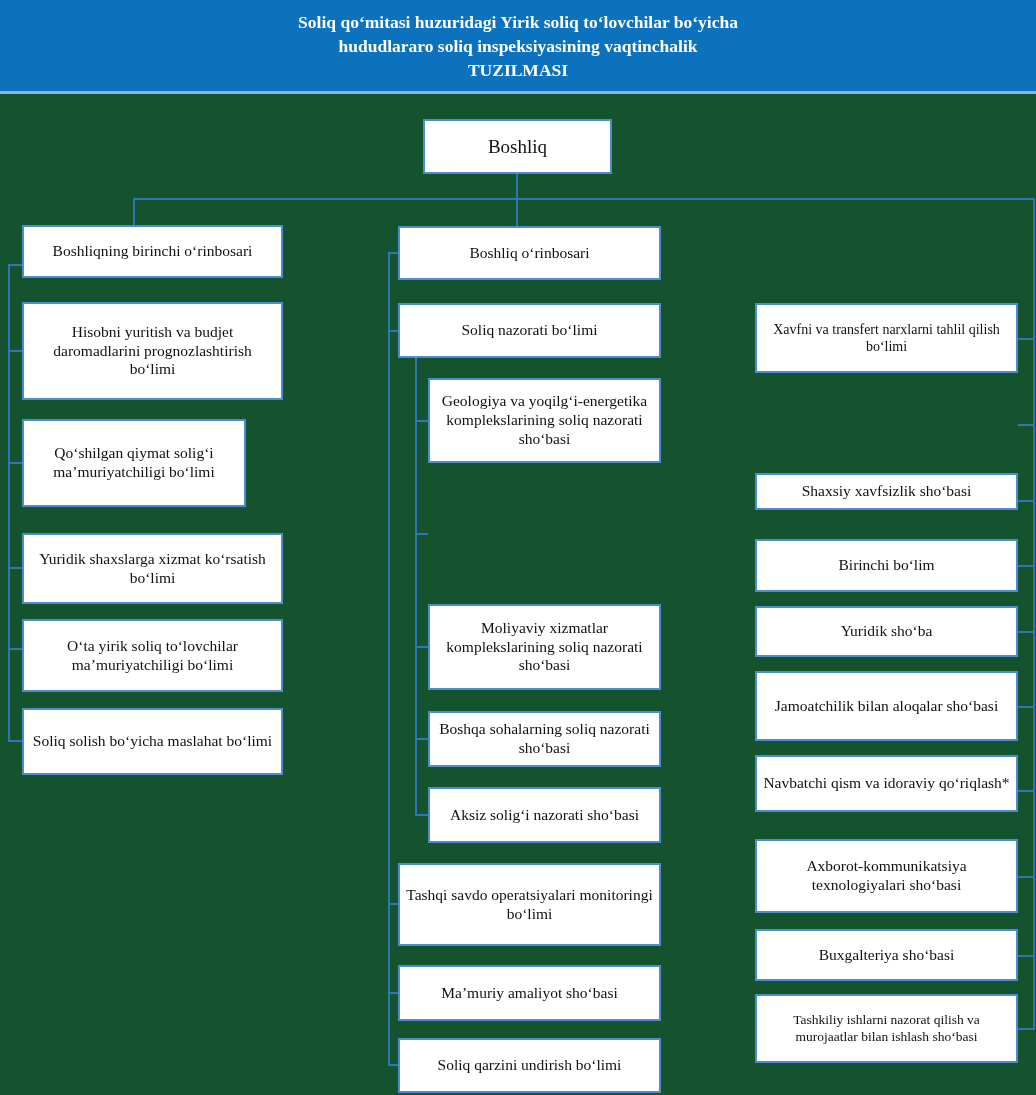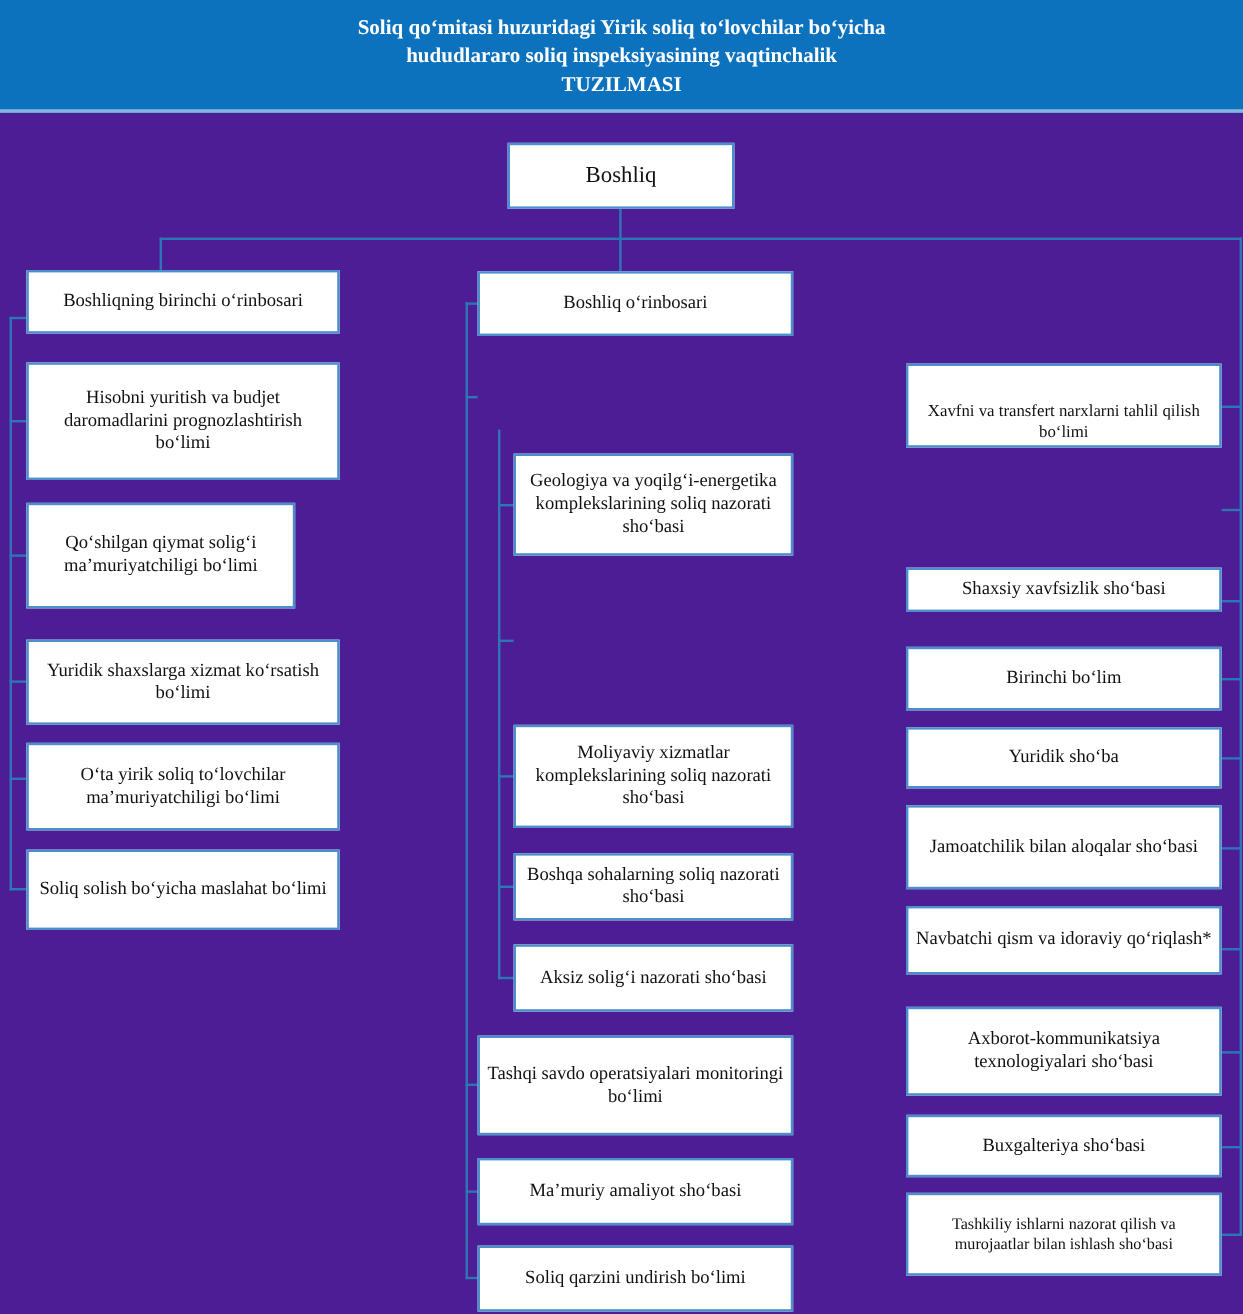--- a/index.html
+++ b/index.html
@@ -1,32 +1,32 @@
 <!DOCTYPE html>
 <html><head>
 <meta charset="utf-8">
 <style>
   html,body{margin:0;padding:0;background:#fff;}
   .stage{
-    position:relative;width:1036px;height:1095px;background:#4c1d95;
+    position:relative;width:1036px;height:1095px;background:#14532d;
     font-family:"Liberation Serif","DejaVu Serif",serif;color:#111;overflow:hidden;
   }
   .banner{
     position:absolute;left:0;top:0;width:1036px;height:94px;
     background:#0d72bd;border-bottom:3px solid #85b5e0;box-sizing:border-box;
     display:flex;flex-direction:column;justify-content:center;align-items:center;
     text-align:center;color:#fff;font-weight:bold;font-size:17.5px;line-height:24px;
   }
   .box{
     position:absolute;background:#fff;border:2px solid #4b8ecb;box-sizing:border-box;
     display:flex;align-items:center;justify-content:center;text-align:center;
     font-size:15.5px;line-height:1.22;padding:2px 6px;
   }
   .root-box{font-size:19px;}
-  .sm{font-size:14px;align-items:flex-end;}
+  .sm{font-size:14px;}
   .xs{font-size:13.5px;}
   .h-line,.v-line{position:absolute;background:#2e75b6;}
   .h-line{height:2px;}
   .v-line{width:2px;}
 </style>
 </head>
 <body>
 
 <div class="stage">
 
@@ -94,20 +94,23 @@
   <div class="box" style="left:22px;top:533px;width:261px;height:71px">
     <span>Yuridik shaxslarga xizmat ko‘rsatish bo‘limi</span>
   </div>
   <div class="box" style="left:22px;top:708px;width:261px;height:67px">
     <span>Soliq solish bo‘yicha maslahat bo‘limi</span>
   </div>
 
   <div class="box" style="left:398px;top:226px;width:263px;height:54px">
     <span>Boshliq o‘rinbosari</span>
   </div>
+  <div class="box" style="left:398px;top:303px;width:263px;height:55px">
+    <span>Soliq nazorati bo‘limi</span>
+  </div>
   <div class="box" style="left:428px;top:378px;width:233px;height:85px">
     <span>Geologiya va yoqilg‘i-energetika komplekslarining soliq nazorati sho‘basi</span>
   </div>
   <div class="box" style="left:428px;top:604px;width:233px;height:86px">
     <span>Moliyaviy xizmatlar komplekslarining soliq nazorati sho‘basi</span>
   </div>
   <div class="box" style="left:428px;top:711px;width:233px;height:56px">
     <span>Boshqa sohalarning soliq nazorati sho‘basi</span>
   </div>
   <div class="box" style="left:428px;top:787px;width:233px;height:56px">

